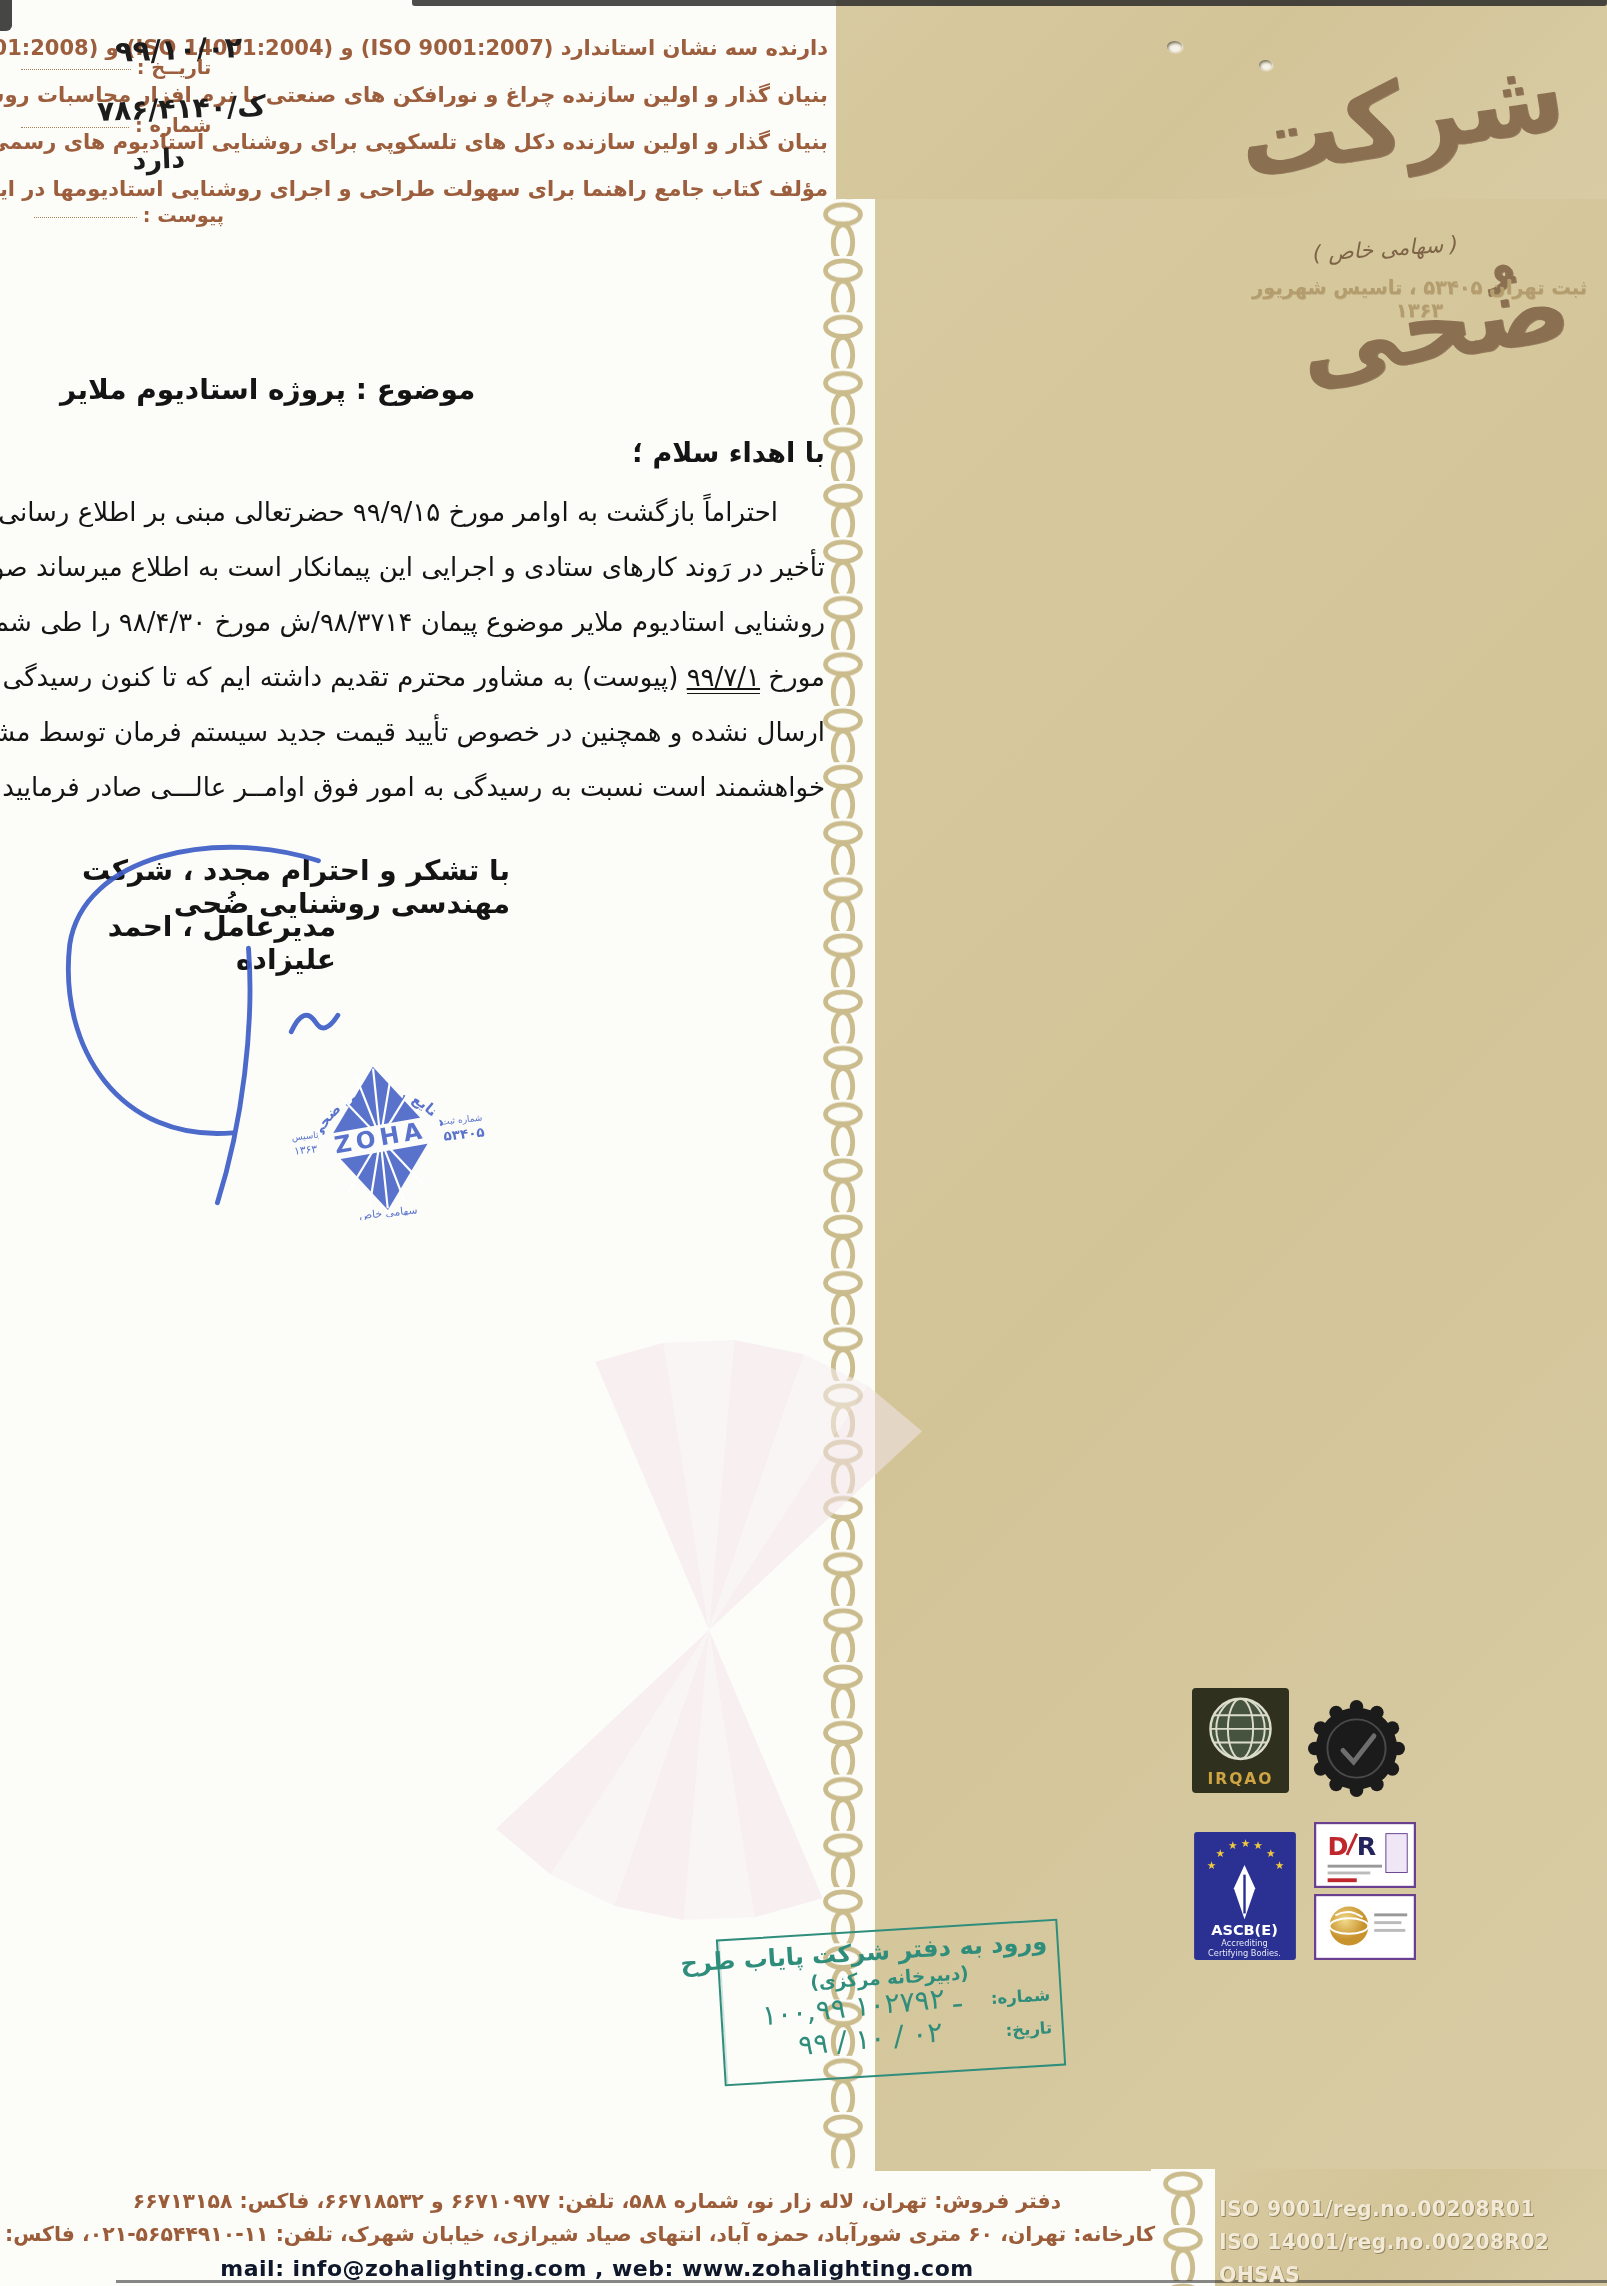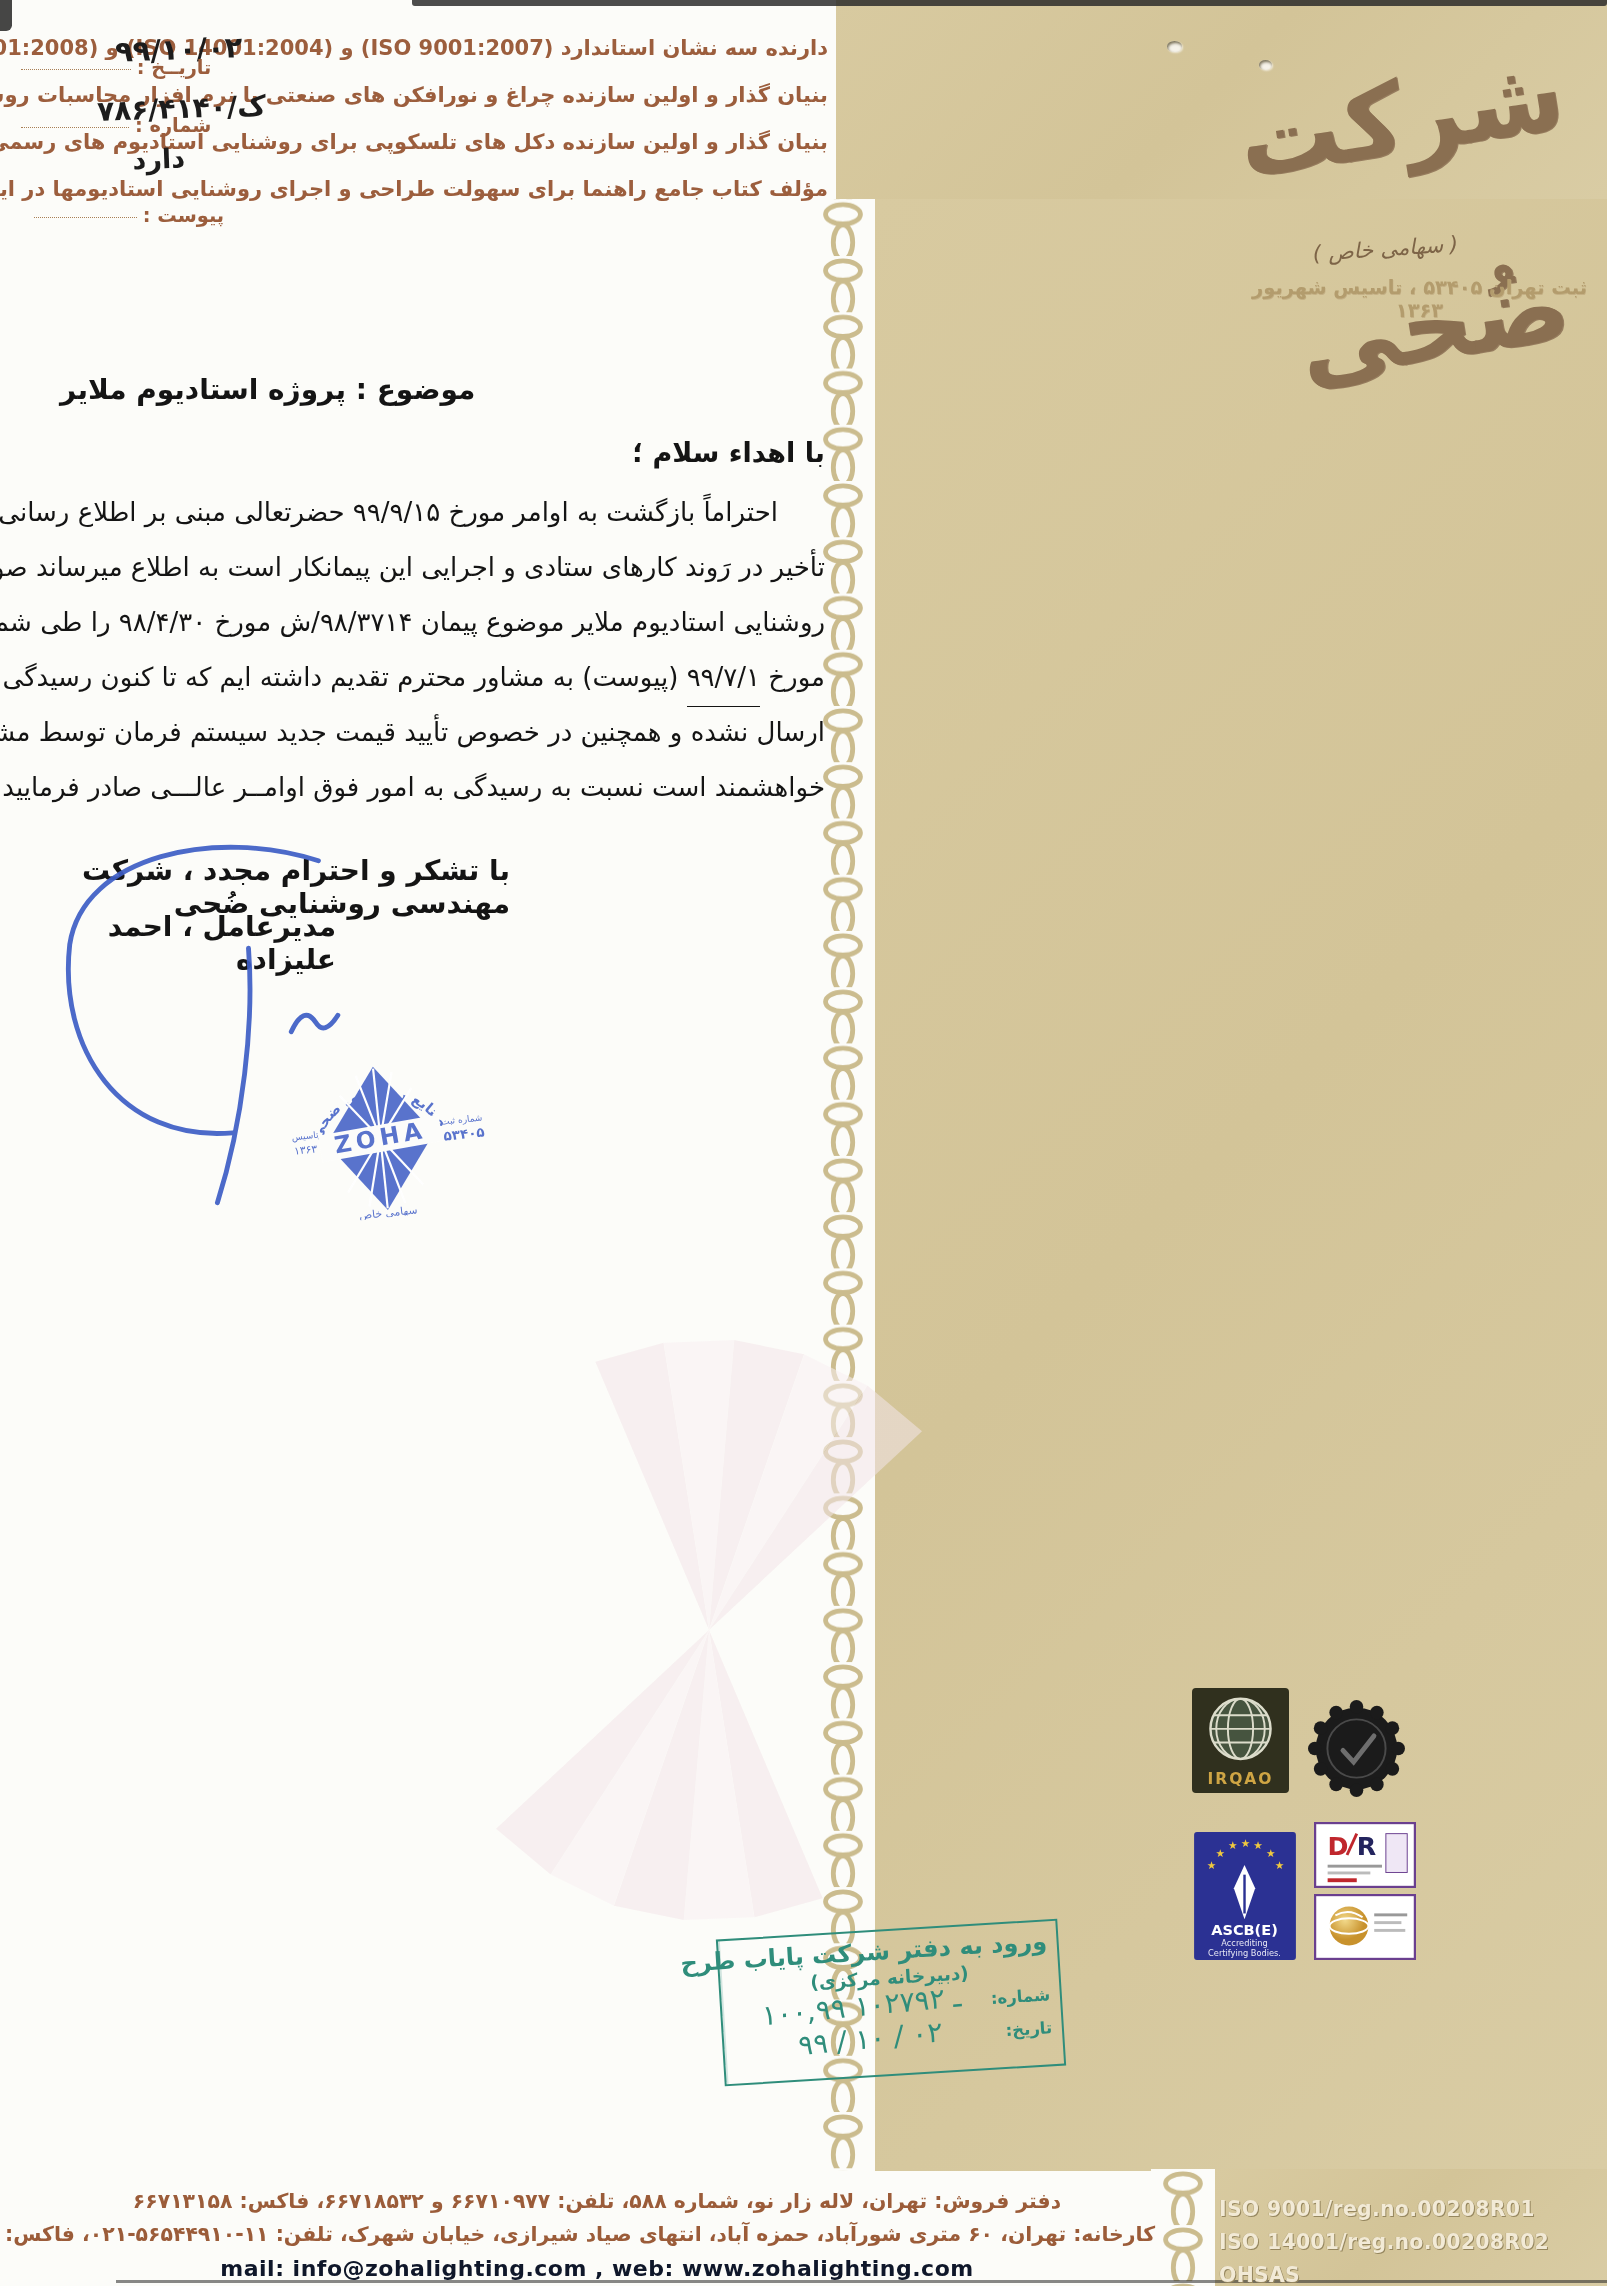--- a/index.html
+++ b/index.html
@@ -64,21 +64,21 @@
 
   
   .rtl-text { direction:rtl; color:#141414; }
   .recipient  { position:absolute; left:60px; top:309px; width:765px; text-align:right; font-size:28px; font-weight:bold; }
   .subject    { position:absolute; left:60px; top:373px; width:765px; text-align:left; font-size:28px; font-weight:bold; }
   .salutation { position:absolute; left:60px; top:437px; width:765px; text-align:right; font-size:27px; font-weight:bold; }
   .paragraph  { position:absolute; left:60px; top:485px; width:765px; font-size:26px; }
   .p-line { height:55px; line-height:55px; text-align:justify; text-align-last:justify; white-space:nowrap;}
   .p-line.first { padding-right:47px; }
   .p-line.last { text-align-last:right; }
-  .num-underline2 { border-bottom:1.9px solid #141414; padding-bottom:14px; }
+  .num-underline2 { border-bottom:1.9px solid #141414; padding-bottom:1px;text-decoration:underline; }
   .closing1 { position:absolute; left:66px; top:854px; width:444px; text-align:right; font-size:28px; font-weight:bold; }
   .closing2 { position:absolute; left:82px; top:910px; width:254px; text-align:right; font-size:28px; font-weight:bold; }
   .cc-line  { position:absolute; left:173px; top:1254px; width:664px; text-align:right; font-size:24px; }
 
   
   .signature-svg { position:absolute; left:27px; top:820px; }
   .zoha-stamp { position:absolute; left:287px; top:1046px; transform:rotate(-6deg); opacity:.92; }
   .watermark { position:absolute; left:311px; top:1329px; opacity:.55; }
 
   .received-stamp {

